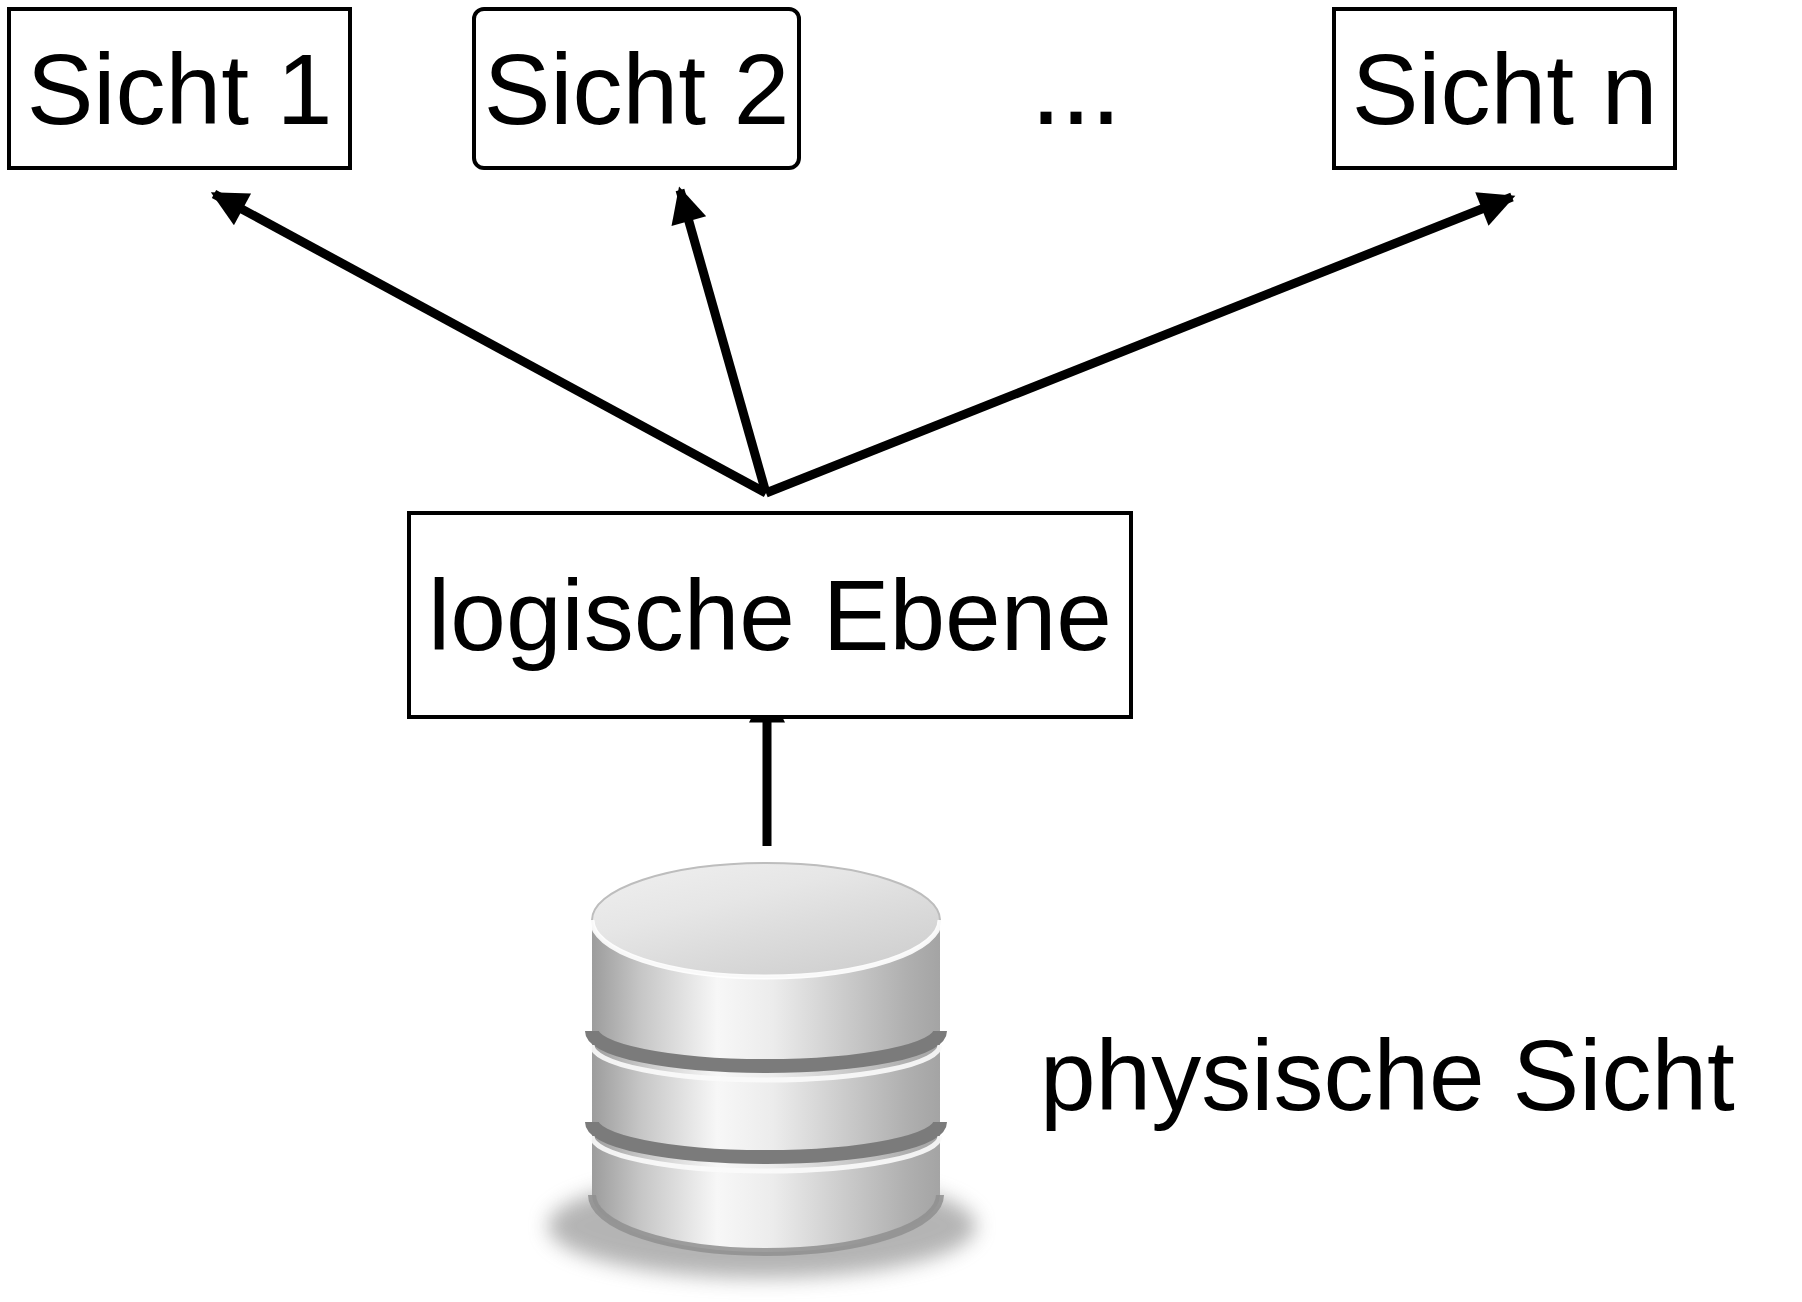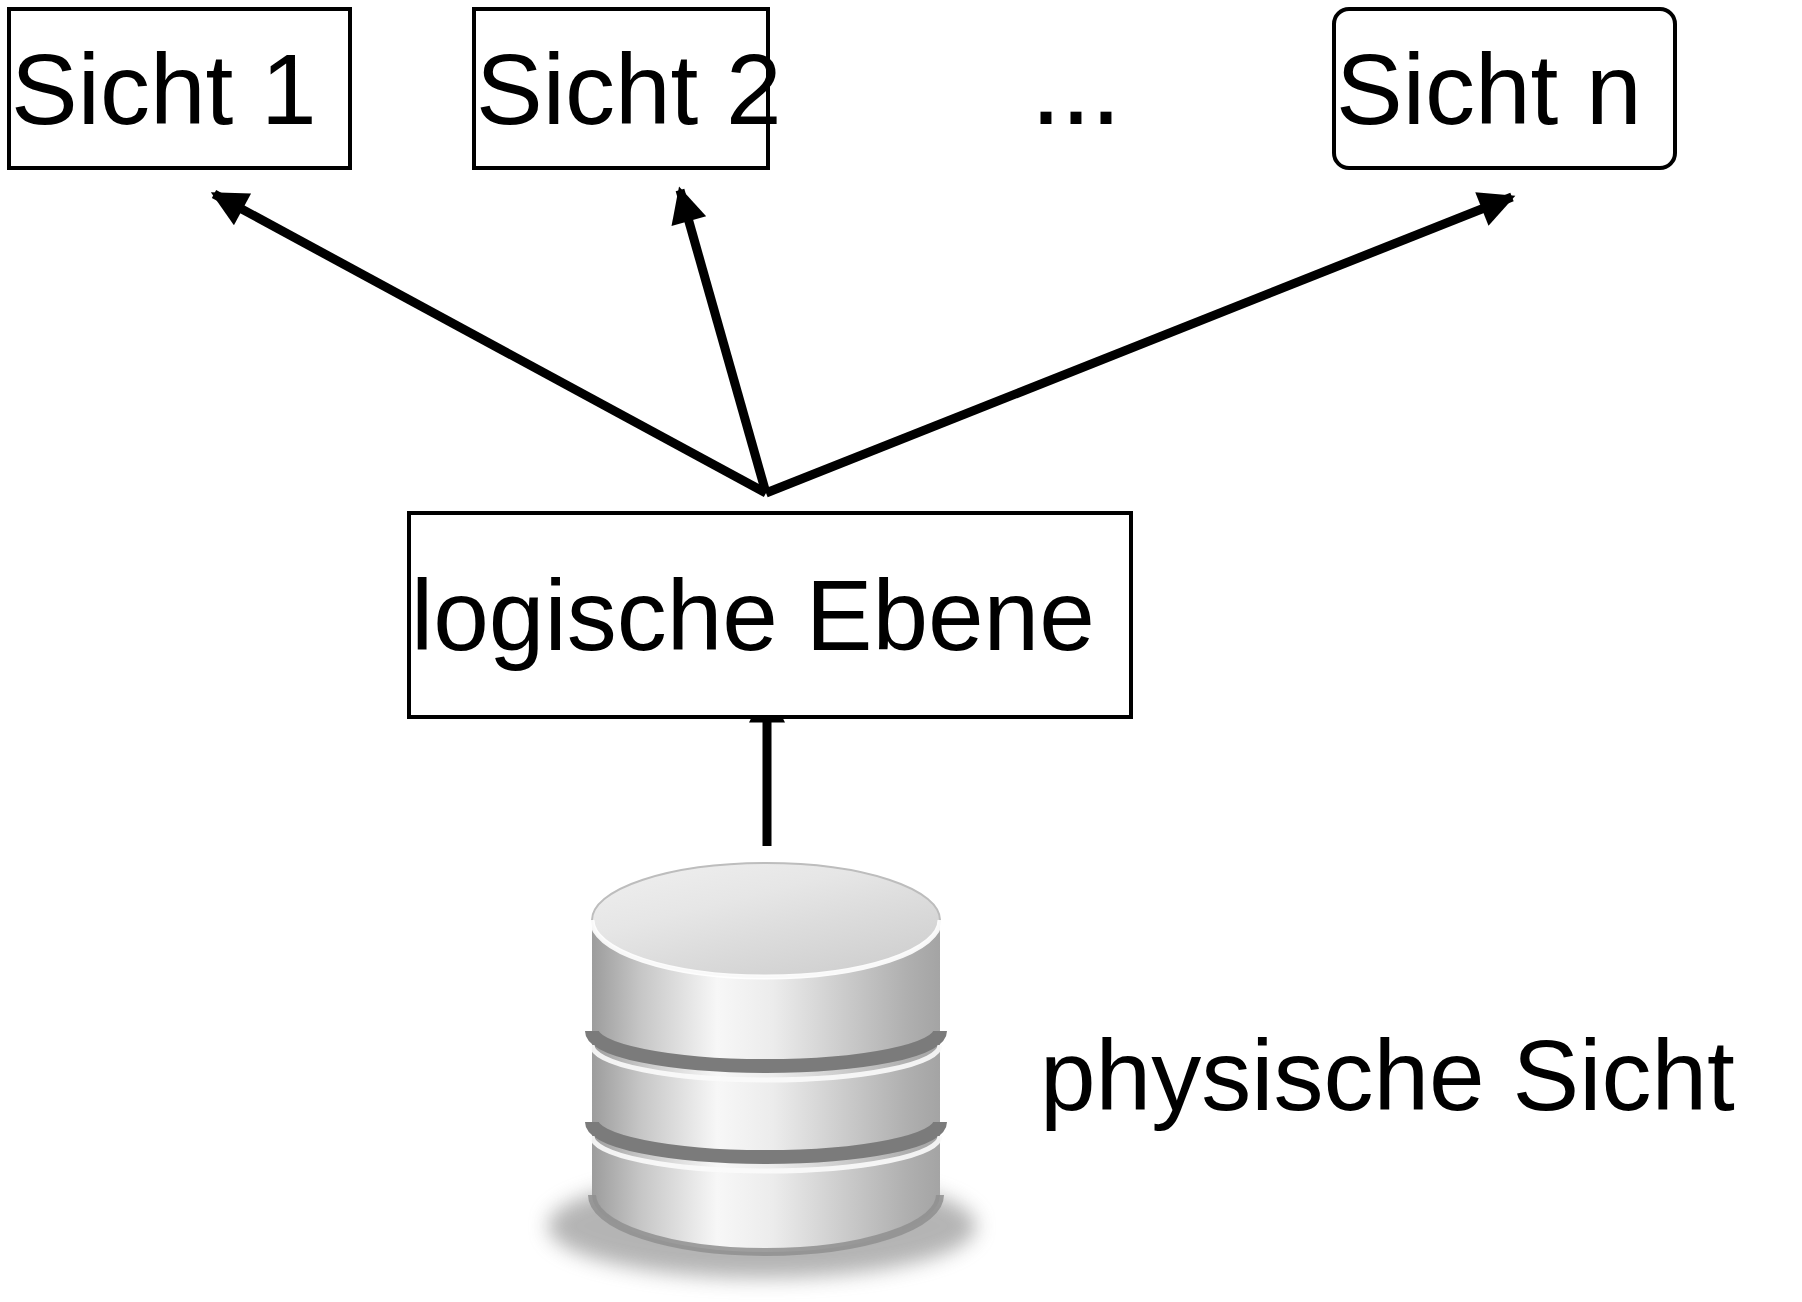--- a/index.html
+++ b/index.html
@@ -20,28 +20,29 @@
     position: absolute;
     left: 0;
     top: 0;
   }
   .node {
     position: absolute;
     border: 4px solid #000000;
     background: #ffffff;
     display: flex;
     align-items: center;
+    justify-content: center;
     box-sizing: border-box;
     font-size: 100px;
     line-height: 1;
     white-space: nowrap;
   }
   .node-sicht-1 { left: 7px;    top: 7px;   width: 345px; height: 163px; }
-  .node-sicht-2 { left: 472px;  top: 7px;   width: 298px; height: 163px; }
-  .node-sicht-n { left: 1332px; top: 7px;   width: 345px; height: 163px; border-radius: 17px; }
+  .node-sicht-2 { left: 472px;  top: 7px;   width: 329px; height: 163px; border-radius: 12px; }
+  .node-sicht-n { left: 1332px; top: 7px;   width: 345px; height: 163px; }
   .node-logisch { left: 407px;  top: 511px; width: 726px; height: 208px; }
   .ellipsis {
     position: absolute;
     left: 1000px;
     top: 27px;
     width: 150px;
     text-align: center;
     font-size: 115px;
     line-height: 1;
     letter-spacing: -2px;

